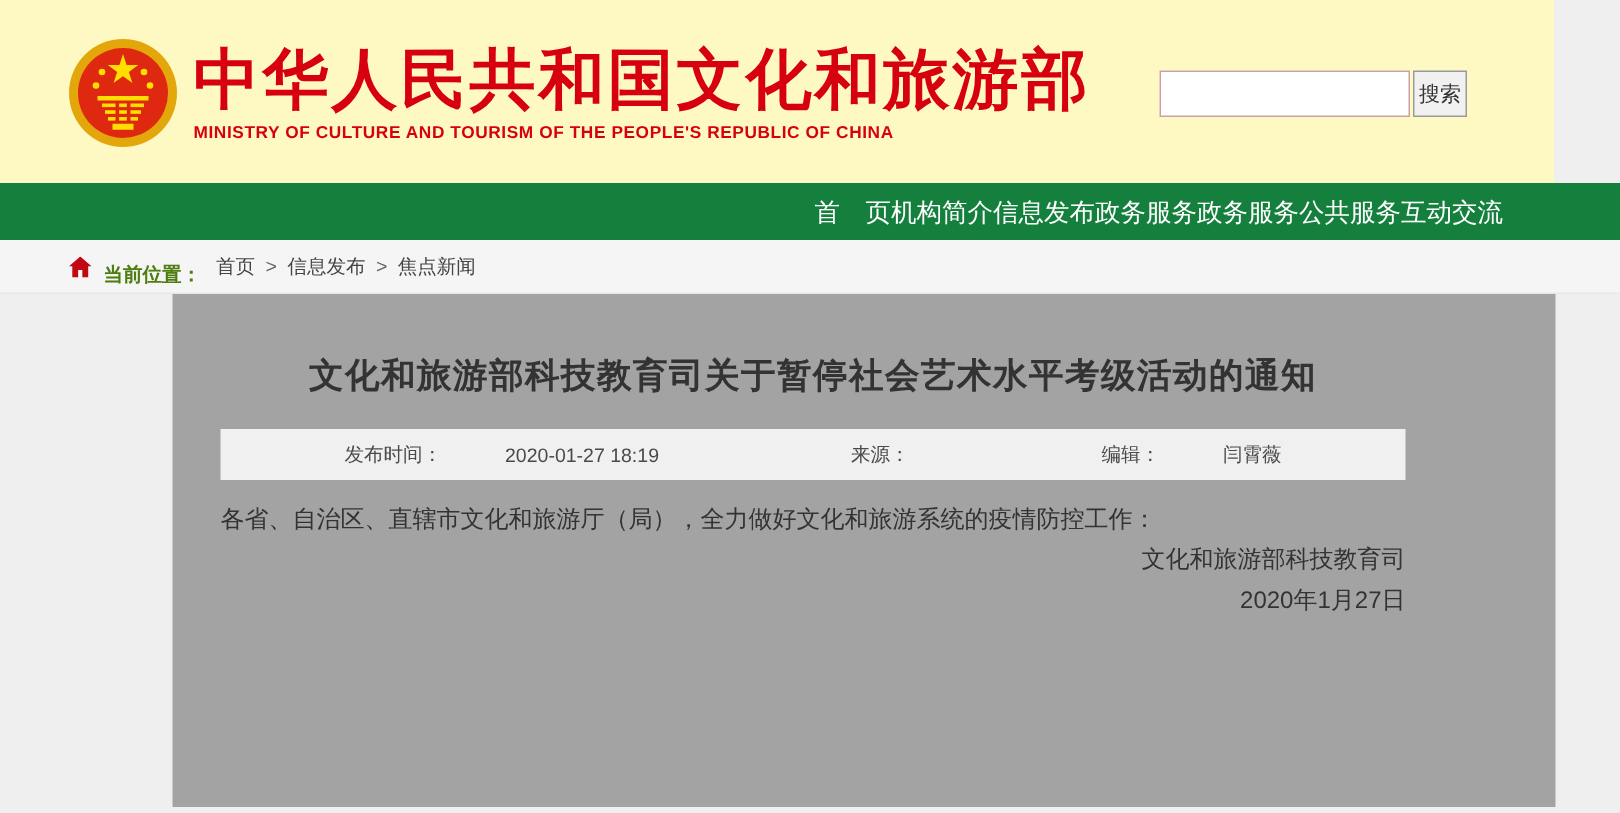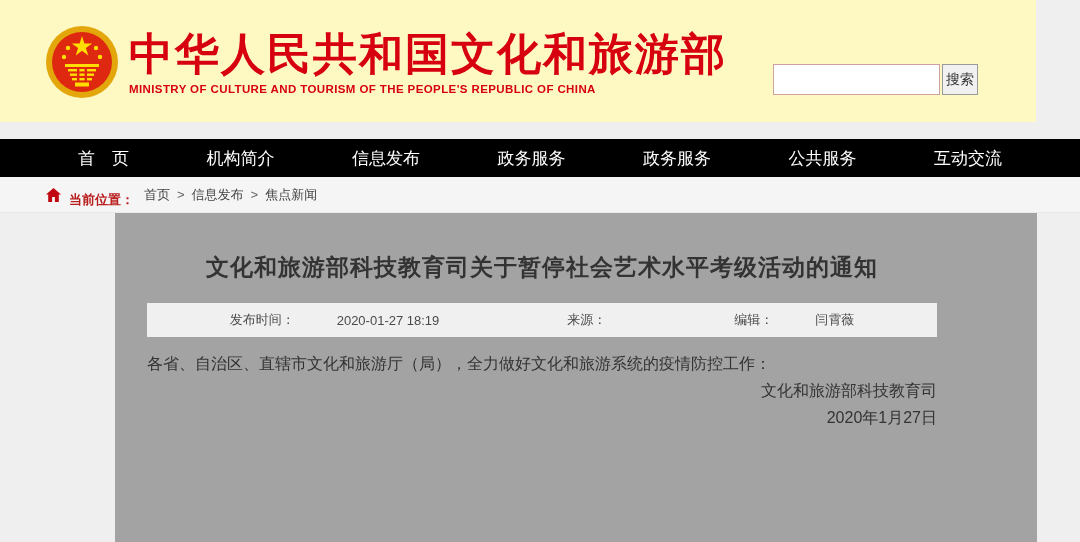--- a/index.html
+++ b/index.html
@@ -6,32 +6,32 @@
   html,body { width:1080px; height:542px; overflow:hidden; }
   body { font-family:"Liberation Sans","DejaVu Sans",sans-serif; background:#efefef; }
 
   
   .site-header { width:1036px; height:122px; background:#fef9c3; position:relative; }
   .brand { position:absolute; left:45px; top:24px; display:flex; align-items:center; cursor:pointer; }
   .emblem { width:74px; height:76px; flex:0 0 auto; }
   .brand-text { margin-left:10px; }
   .site-title-zh { color:#d7000f; font-size:44px; font-weight:bold; letter-spacing:2px; line-height:48px; white-space:nowrap; }
   .site-title-en { color:#d7000f; font-size:11.5px; font-weight:bold; letter-spacing:0.4px; margin-top:5px; white-space:nowrap; }
-  .search-area { position:absolute; right:58px; top:64px; display:flex; align-items:stretch; height:31px; }
+  .search-area { position:absolute; right:58px; top:47px; display:flex; align-items:stretch; height:31px; }
   .search-input { width:167px; height:31px; border:1px solid #cfa0a0; background:#fff; outline:none; padding:0 6px; font-size:14px; color:#333; }
   .search-btn { width:36px; height:31px; margin-left:2px; background:#f1f1f1; border:1px solid #9a9a9a; font-size:14px; color:#333; cursor:pointer; line-height:29px; text-align:center; }
 
   
-  .main-nav { width:1080px; height:38px; background:#000000; display:flex; align-items:center; justify-content:space-between; padding:0 78px;margin-top:17px; }
+  .main-nav { width:1080px; height:38px; background:#15803d; display:flex; align-items:center; justify-content:flex-end; padding:0 78px; }
   .nav-item { color:#ffffff; font-size:17px; cursor:pointer; white-space:nowrap; }
 
   
   .breadcrumb-bar { width:1080px; height:36px; background:#f5f5f5; border-bottom:1px solid #e8e8e8; display:flex; align-items:center; padding-left:46px; font-size:13px; color:#333; }
   .home-icon { width:15px; height:14px; margin-right:8px; flex:0 0 auto; cursor:pointer; }
-  .crumb-prefix { font-weight:bold; color:#b91c1c; margin-right:10px;margin-top:11px; }
+  .crumb-prefix { font-weight:bold; color:#4d7c0f; margin-right:10px;margin-top:11px; }
   .crumb-link { color:#444; cursor:pointer; }
   .crumb-sep { color:#666; margin:0 7px; }
 
   
   .page-body { width:1080px; height:346px; background:#efefef; }
   .content-panel { margin-left:115px; width:922px; height:342px; background:#a3a3a3; padding:0 100px 0 32px; }
   .article-title { padding-top:39px; text-align:center; font-size:23px; font-weight:bold; color:#333; letter-spacing:1px; }
   .meta-bar { margin-top:20px; height:34px; background:#f0f0f0; display:flex; align-items:center; justify-content:center; font-size:13px; color:#4a4a4a;gap:42px; }
   .meta-item { white-space:nowrap; }
   .meta-gap { width:44px; }

